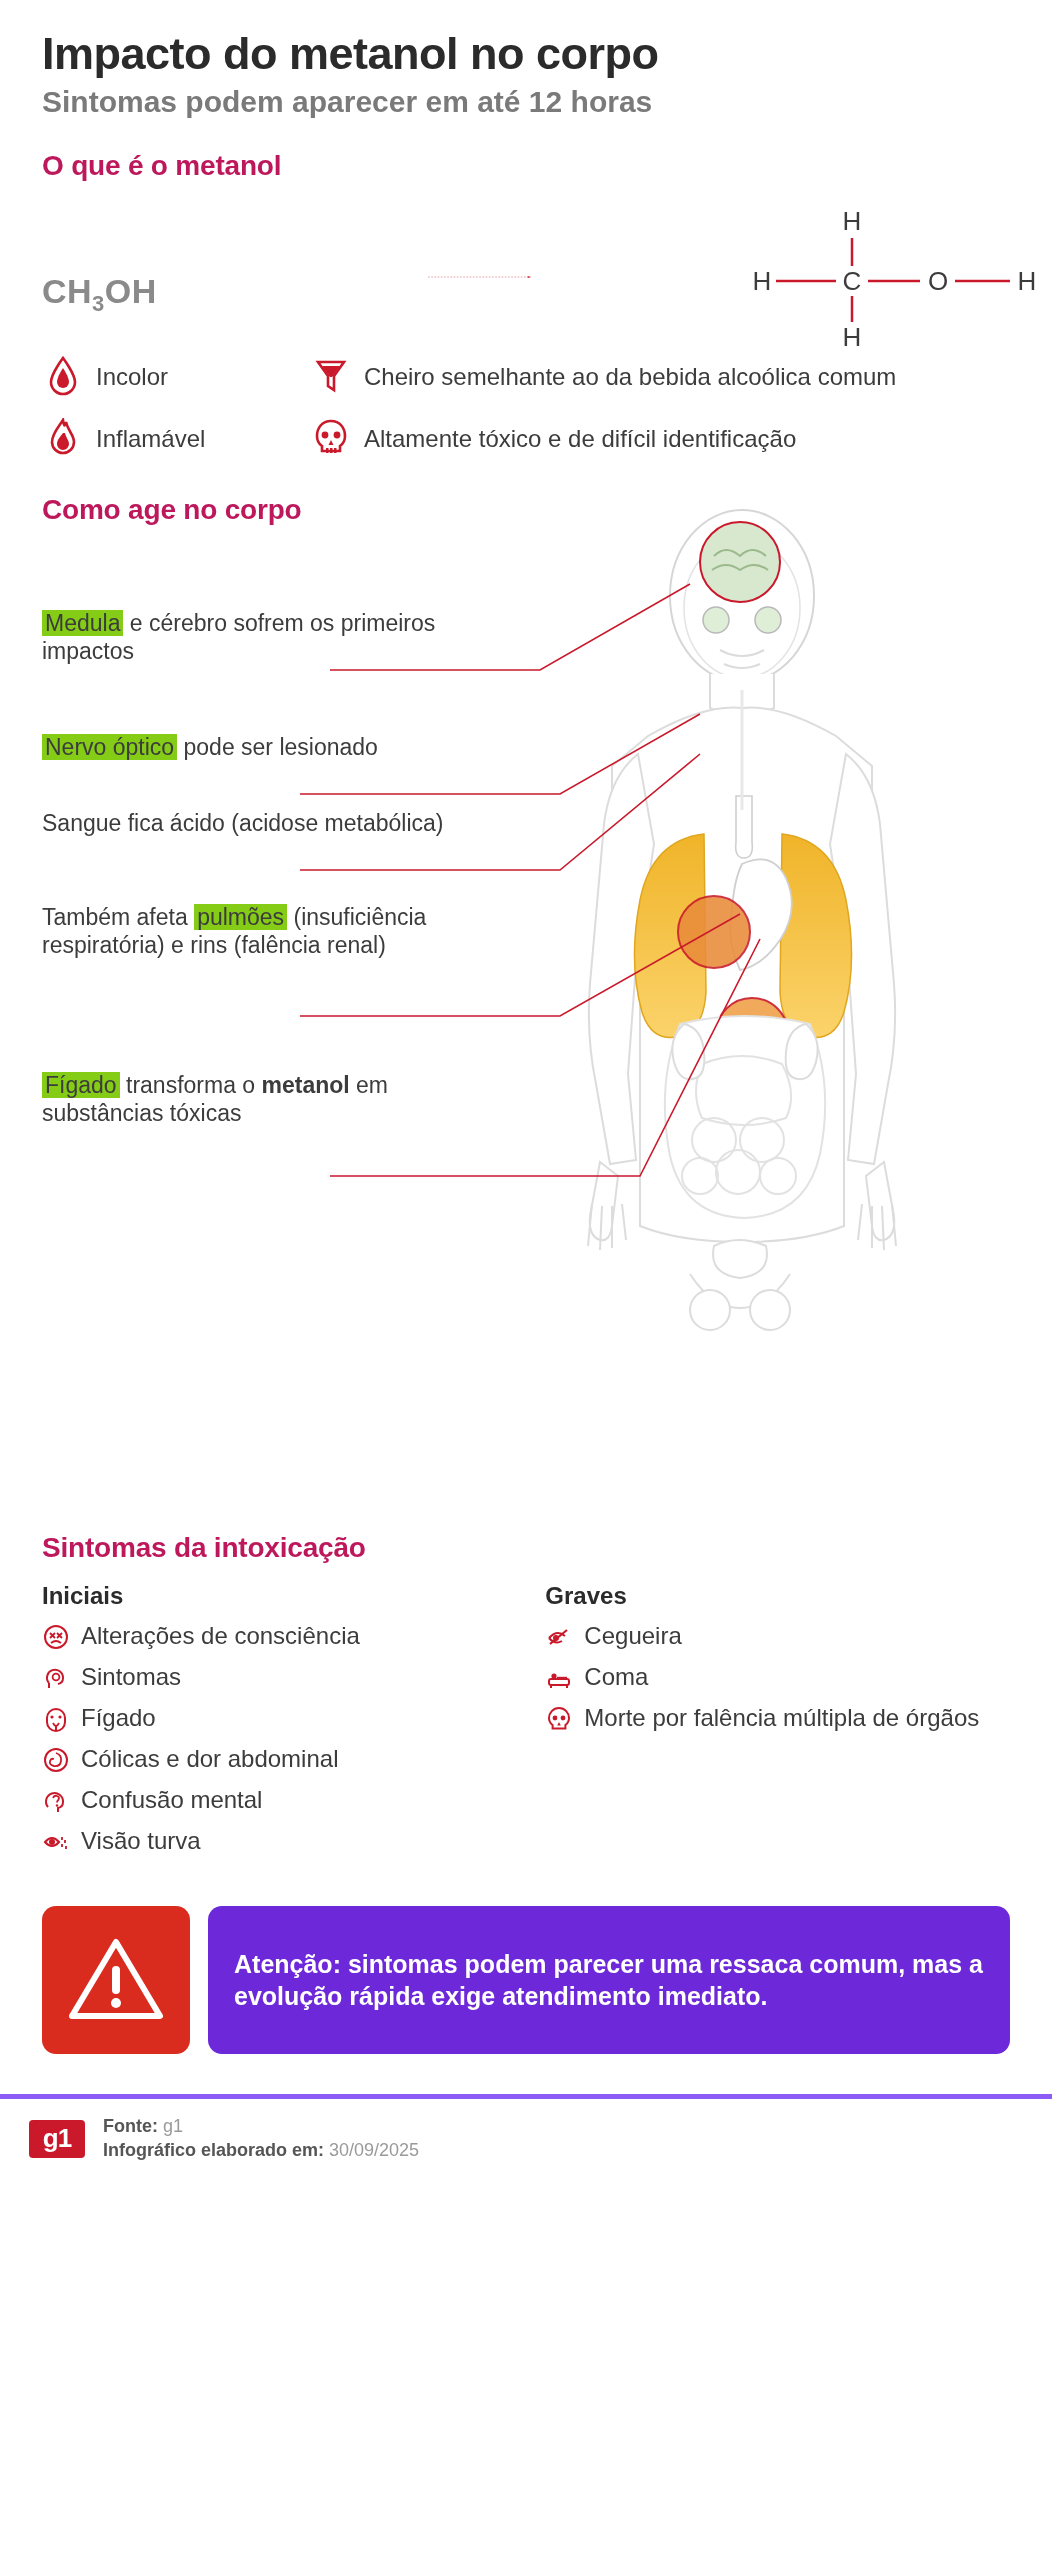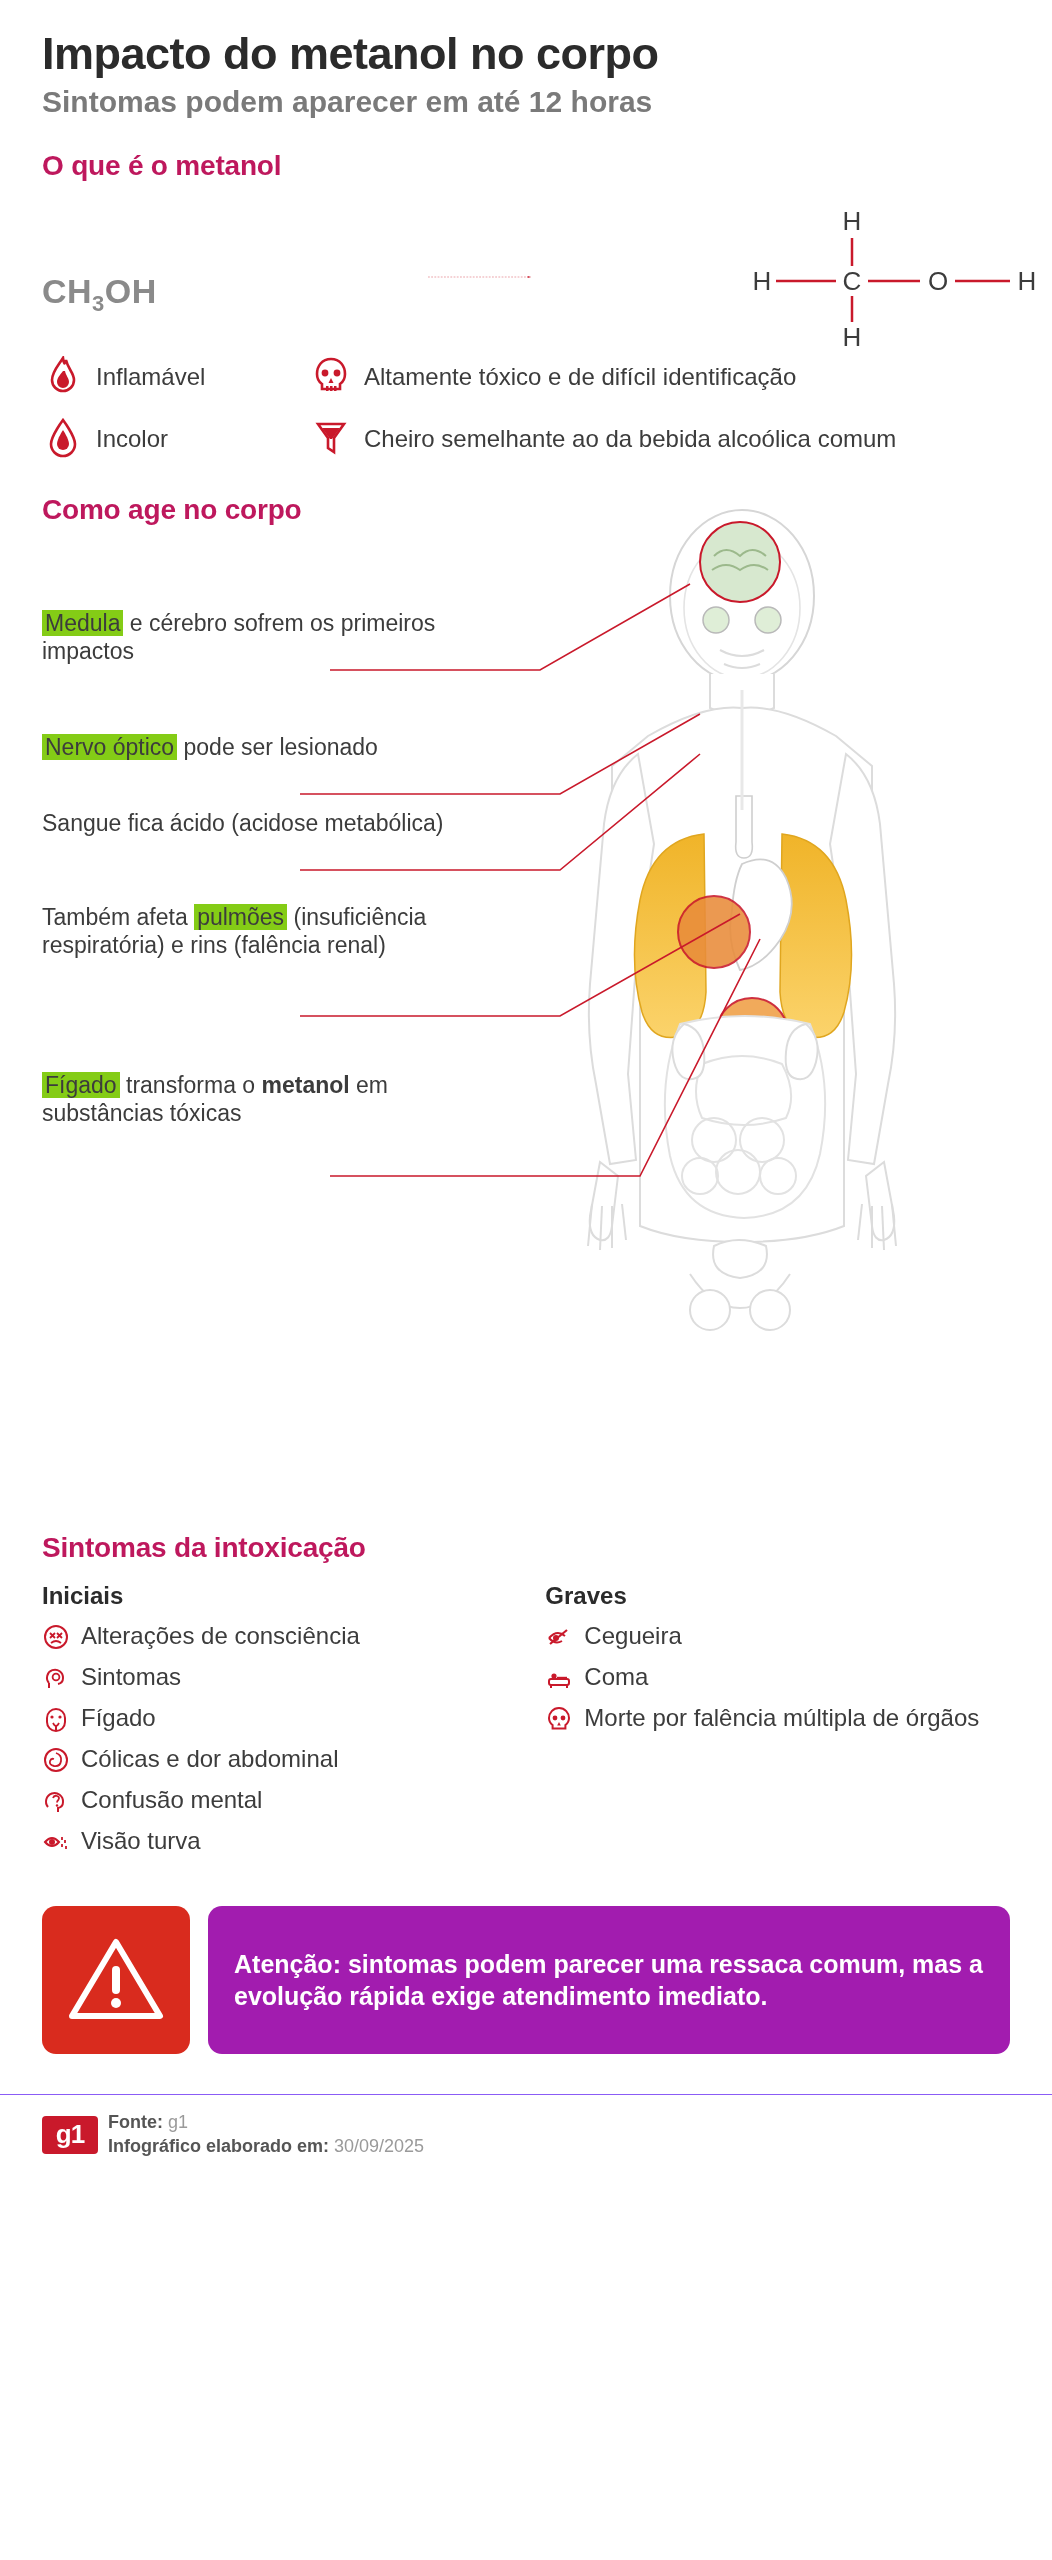--- a/index.html
+++ b/index.html
@@ -115,36 +115,36 @@
     height: 148px;
   }
   .alert-badge {
     width: 148px; min-width: 148px;
     background: #d92b1e;
     border-radius: 14px;
     display: flex; align-items: center; justify-content: center;
   }
   .alert-box {
     flex: 1;
-    background: #a21caf;
+    background: #6d28d9;
     border-radius: 14px;
     color: #ffffff;
     font-size: 25px;
     font-weight: bold;
     line-height: 1.3;
     padding: 24px 26px;
     display: flex; align-items: center;
   }
 
   
   .footer {
     margin-top: 40px;
-    border-top: 1px solid #8b5cf6;
-    padding: 16px 42px 26px 42px;
-    display: flex; align-items: center; gap: 10px;
+    border-top: 5px solid #8b5cf6;
+    padding: 16px 42px 26px 29px;
+    display: flex; align-items: center; gap: 18px;
   }
   .g1-logo {
     width: 56px; height: 38px;
     background: #c9192b;
     border-radius: 4px;
     color: #fff;
     font-size: 26px; font-weight: bold;
     display: flex; align-items: center; justify-content: center;
     letter-spacing: -1px;
   }
@@ -186,60 +186,60 @@
         <line x1="110" y1="88" x2="110" y2="114" stroke="#c9192b" stroke-width="2.5"></line>
         <text x="110" y="138" font-family="Liberation Sans, sans-serif" font-size="26" fill="#3c3c3c" text-anchor="middle">H</text>
       </svg>
     </div>
 
     <div class="props">
       <div class="prop-row">
         <div class="prop first">
           <span class="prop-ic">
             <svg width="30" height="40" viewBox="0 0 30 40">
+              <path d="M15 2 C15 2 3 18 3 26 a12 12 0 0 0 24 0 C27 18 15 2 15 2 z" fill="none" stroke="#c9192b" stroke-width="2.6"></path>
+              <path d="M15 12 C15 12 9 21 9 26 a6 6 0 0 0 12 0 C21 21 15 12 15 12 z" fill="#c9192b"></path>
+            </svg>
+          </span>
+          <span class="prop-text">Incolor</span>
+        </div>
+        <div class="prop">
+          <span class="prop-ic">
+            <svg width="34" height="40" viewBox="0 0 34 40">
+              <path d="M4 6 L30 6 L20 20 L20 34 L14 30 L14 20 Z" fill="none" stroke="#c9192b" stroke-width="2.6"></path>
+              <path d="M8 10 L26 10 L18 21 L16 21 Z" fill="#c9192b"></path>
+            </svg>
+          </span>
+          <span class="prop-text">Cheiro semelhante ao da bebida alcoólica comum</span>
+        </div>
+      </div>
+
+      <div class="prop-row">
+        <div class="prop first">
+          <span class="prop-ic">
+            <svg width="30" height="40" viewBox="0 0 30 40">
               <path d="M15 2 C10 10 4 16 4 24 a11 11 0 0 0 22 0 C26 17 20 13 18 4 C17 8 16 10 15 2 z" fill="none" stroke="#c9192b" stroke-width="2.6"></path>
               <path d="M15 15 C12 19 9 22 9 26 a6 6 0 0 0 12 0 C21 22 18 20 17 15 z" fill="#c9192b"></path>
             </svg>
           </span>
           <span class="prop-text">Inflamável</span>
         </div>
         <div class="prop">
           <span class="prop-ic">
             <svg width="34" height="40" viewBox="0 0 34 40">
               <path d="M17 3 C8 3 3 10 3 18 c0 5 2 8 5 10 l0 5 h18 l0-5 c3-2 5-5 5-10 C31 10 26 3 17 3 z" fill="none" stroke="#c9192b" stroke-width="2.6"></path>
               <circle cx="11" cy="17" r="3.4" fill="#c9192b"></circle>
               <circle cx="23" cy="17" r="3.4" fill="#c9192b"></circle>
               <path d="M17 22 l-2.5 5 h5 z" fill="#c9192b"></path>
               <rect x="12" y="30" width="2.5" height="5" fill="#c9192b"></rect>
               <rect x="16" y="30" width="2.5" height="5" fill="#c9192b"></rect>
               <rect x="20" y="30" width="2.5" height="5" fill="#c9192b"></rect>
             </svg>
           </span>
           <span class="prop-text">Altamente tóxico e de difícil identificação</span>
-        </div>
-      </div>
-
-      <div class="prop-row">
-        <div class="prop first">
-          <span class="prop-ic">
-            <svg width="30" height="40" viewBox="0 0 30 40">
-              <path d="M15 2 C15 2 3 18 3 26 a12 12 0 0 0 24 0 C27 18 15 2 15 2 z" fill="none" stroke="#c9192b" stroke-width="2.6"></path>
-              <path d="M15 12 C15 12 9 21 9 26 a6 6 0 0 0 12 0 C21 21 15 12 15 12 z" fill="#c9192b"></path>
-            </svg>
-          </span>
-          <span class="prop-text">Incolor</span>
-        </div>
-        <div class="prop">
-          <span class="prop-ic">
-            <svg width="34" height="40" viewBox="0 0 34 40">
-              <path d="M4 6 L30 6 L20 20 L20 34 L14 30 L14 20 Z" fill="none" stroke="#c9192b" stroke-width="2.6"></path>
-              <path d="M8 10 L26 10 L18 21 L16 21 Z" fill="#c9192b"></path>
-            </svg>
-          </span>
-          <span class="prop-text">Cheiro semelhante ao da bebida alcoólica comum</span>
         </div>
       </div>
     </div>
   </div>
 
   <div class="sec-body">
     <div class="section-title">Como age no corpo</div>
 
     <svg class="body-figure" viewBox="0 0 580 980">
       <defs>

